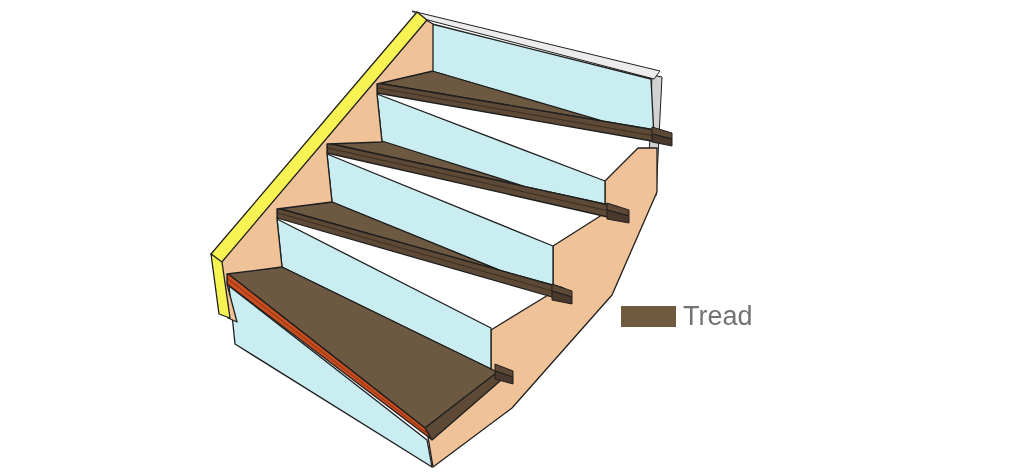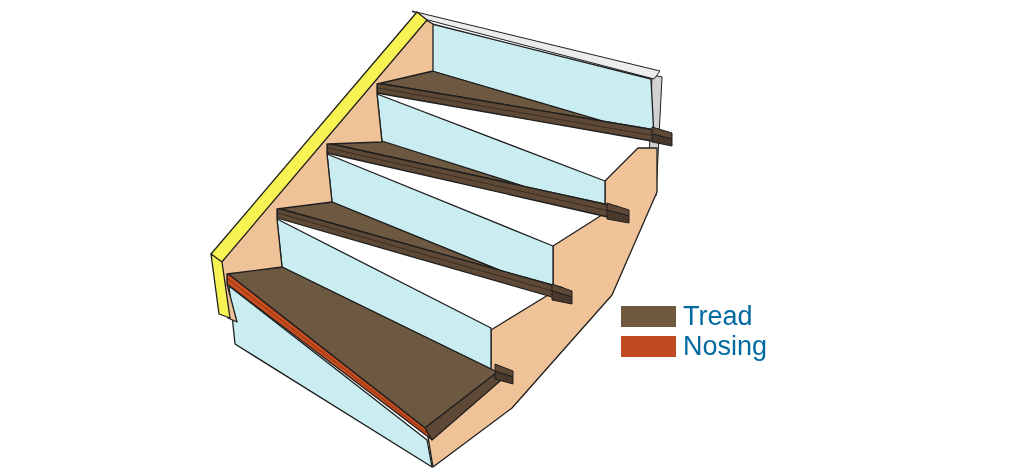--- a/index.html
+++ b/index.html
@@ -49,21 +49,21 @@
   .legend-swatch {
     width: 55px;
     height: 21px;
     display: block;
     flex: 0 0 auto;
   }
   .legend-label {
     margin-left: 7px;
     font-size: 27px;
     line-height: 21px;
-    color: #0369a1;
+    color: #737373;
     white-space: nowrap;
   }
 </style>
 </head>
 <body>
 
 <div class="stage">
 
   <svg class="scene-svg" viewBox="0 0 1024 474" xmlns="http://www.w3.org/2000/svg">
 
@@ -108,21 +108,15 @@
     <polygon points="211,254 222,262 230,318 219,314" fill="#f6f353"></polygon>
   </svg>
 
   <div class="legend">
     <div class="legend-row">
       <svg class="legend-swatch" xmlns="http://www.w3.org/2000/svg">
         <rect width="100%" height="100%" fill="#6f5a40"></rect>
       </svg>
       <span class="legend-label">Tread</span>
     </div>
-    <div class="legend-row">
-      <svg class="legend-swatch" xmlns="http://www.w3.org/2000/svg">
-        <rect width="100%" height="100%" fill="#bf4a1f"></rect>
-      </svg>
-      <span class="legend-label">Nosing</span>
-    </div>
   </div>
 
 </div>
 
 </body></html>

